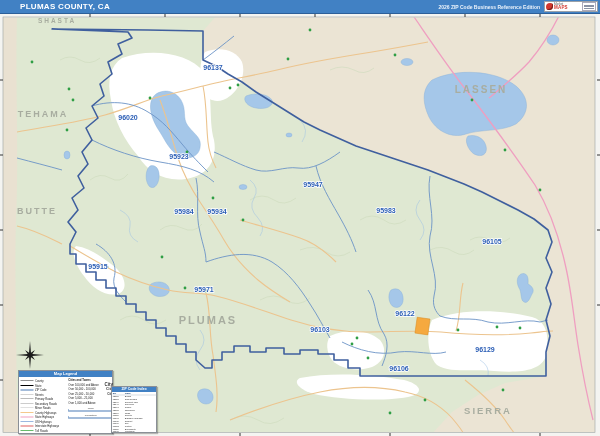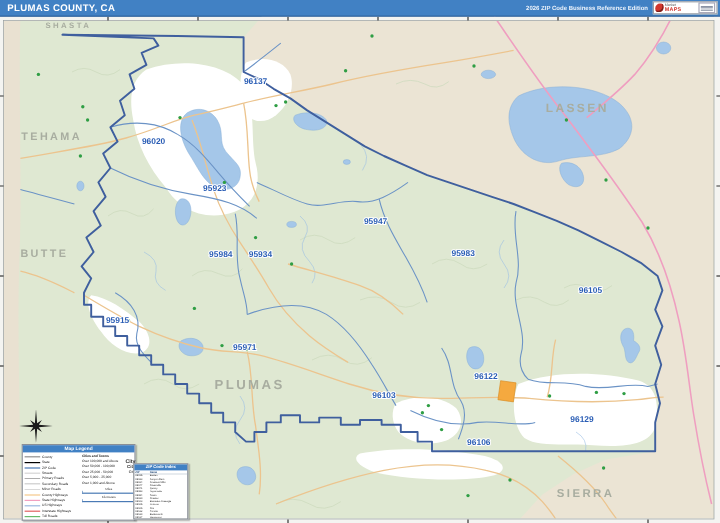--- a/index.html
+++ b/index.html
@@ -1,20 +1,20 @@
 <!DOCTYPE html>
 <html><head>
 <meta charset="utf-8">
 <style>
   html,body{margin:0;padding:0;background:#888;}
   .page{position:relative;width:600px;height:436px;overflow:hidden;background:#fff;
         font-family:"Liberation Sans",sans-serif;}
   
   .hdr{position:absolute;top:0;left:0;width:600px;height:14px;background:#4181c4;
-       display:flex;align-items:center;box-sizing:border-box;border-bottom:1px solid #2c5f99;}
+       display:flex;align-items:center;box-sizing:border-box;border-bottom:1px solid #2c5f99;padding-left:14px;}
   .hdr-title{font-size:8px;font-weight:bold;color:#fff;padding-left:6px;letter-spacing:.3px;}
   .hdr-edition{margin-left:auto;font-size:5px;font-weight:bold;color:#eaf2fb;padding-right:4px;}
   .hdr-logo{width:54px;height:11px;background:#fff;border:1px solid #9aa0a8;margin-right:2px;
             display:flex;align-items:center;gap:1px;padding:0 1px;box-sizing:border-box;}
   .logo-mark{width:7px;height:7px;background:#d2372e;border-radius:60% 40% 55% 45%;
              box-shadow:inset -1px -1px 0 #7c1f1a;flex:0 0 auto;}
   .logo-text{display:flex;flex-direction:column;line-height:1;}
   .logo-top{font-size:3px;color:#555;font-style:italic;}
   .logo-bottom{font-size:4.5px;font-weight:bold;color:#d2372e;letter-spacing:.2px;}
   .logo-fineprint{margin-left:auto;width:14px;height:9px;border:.5px solid #aab;display:flex;

